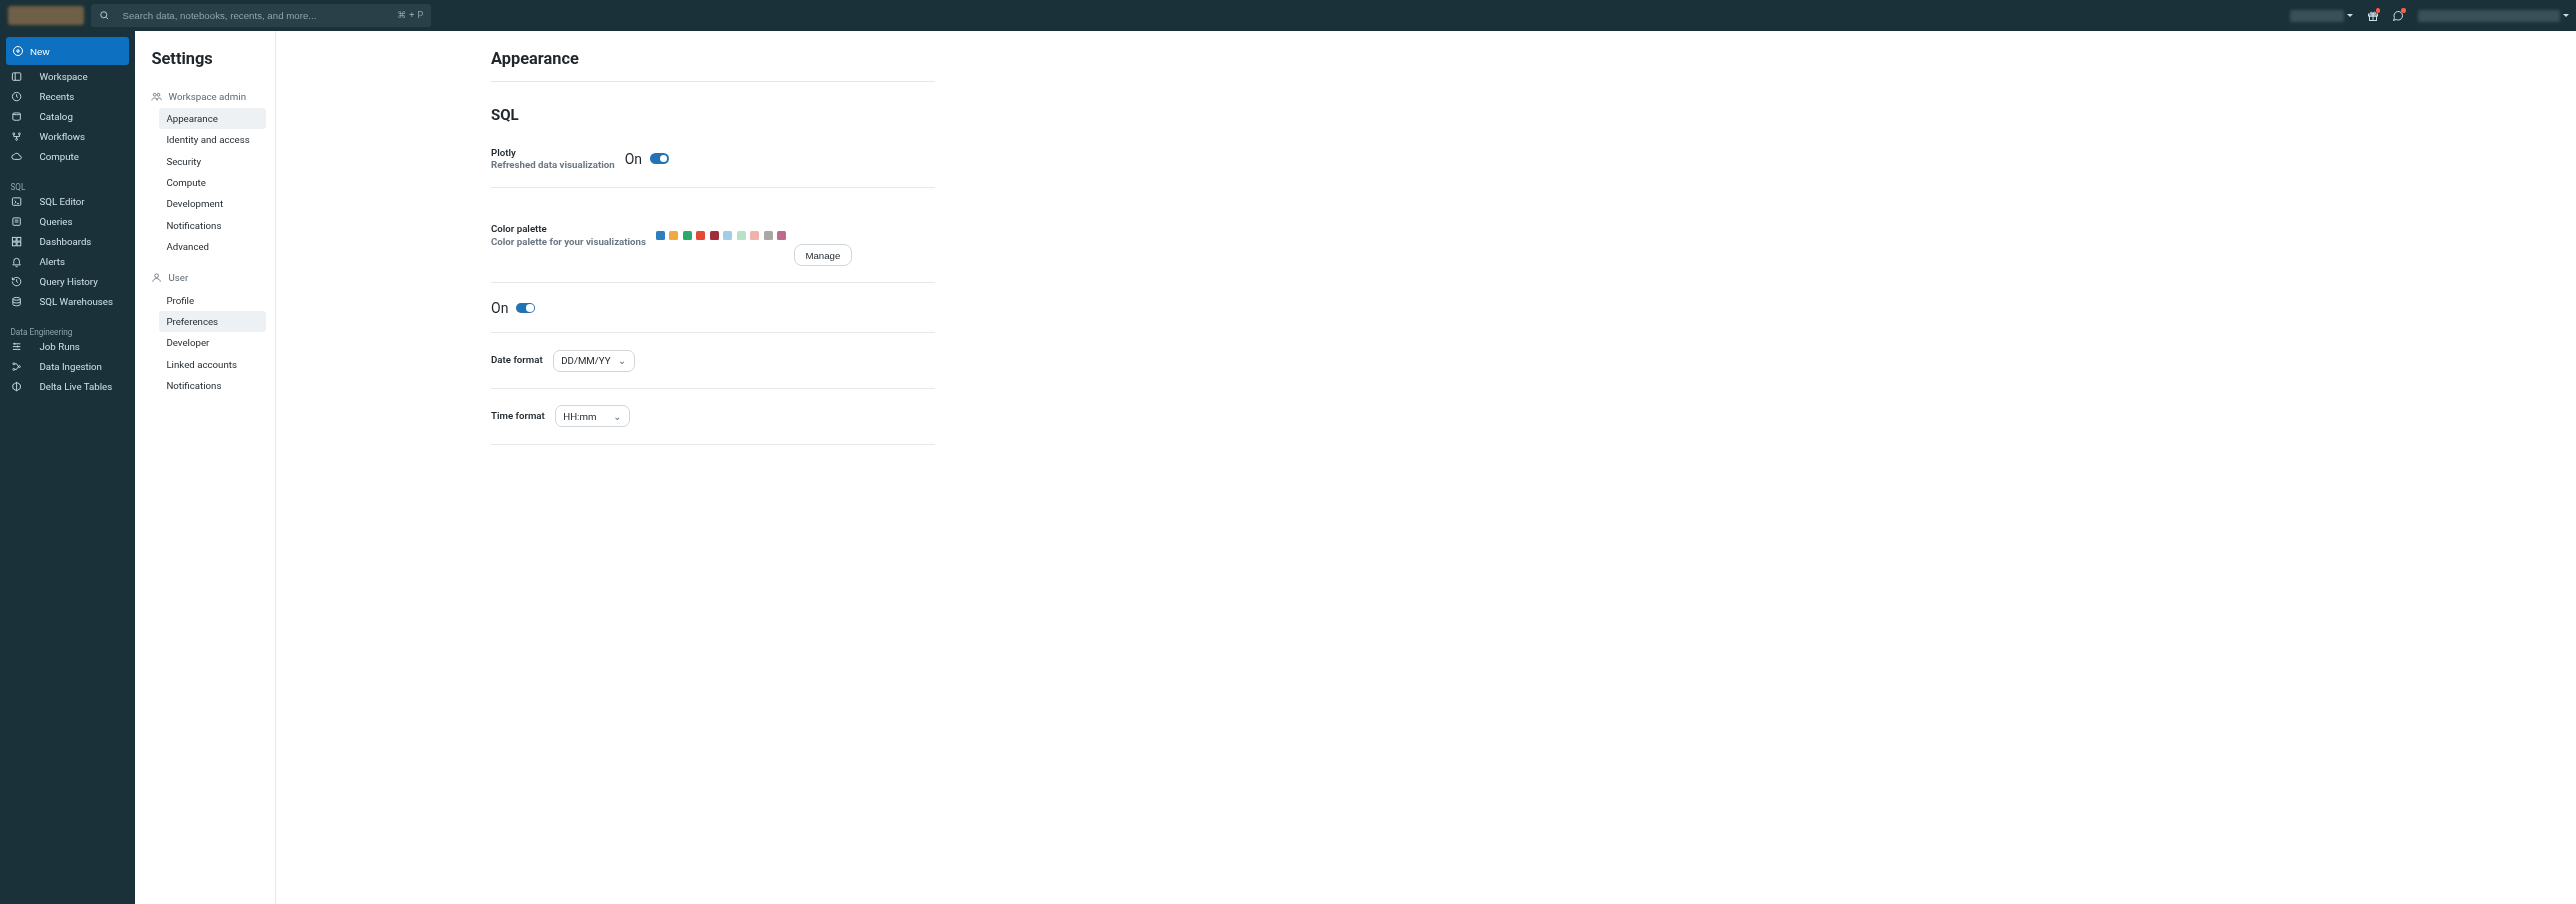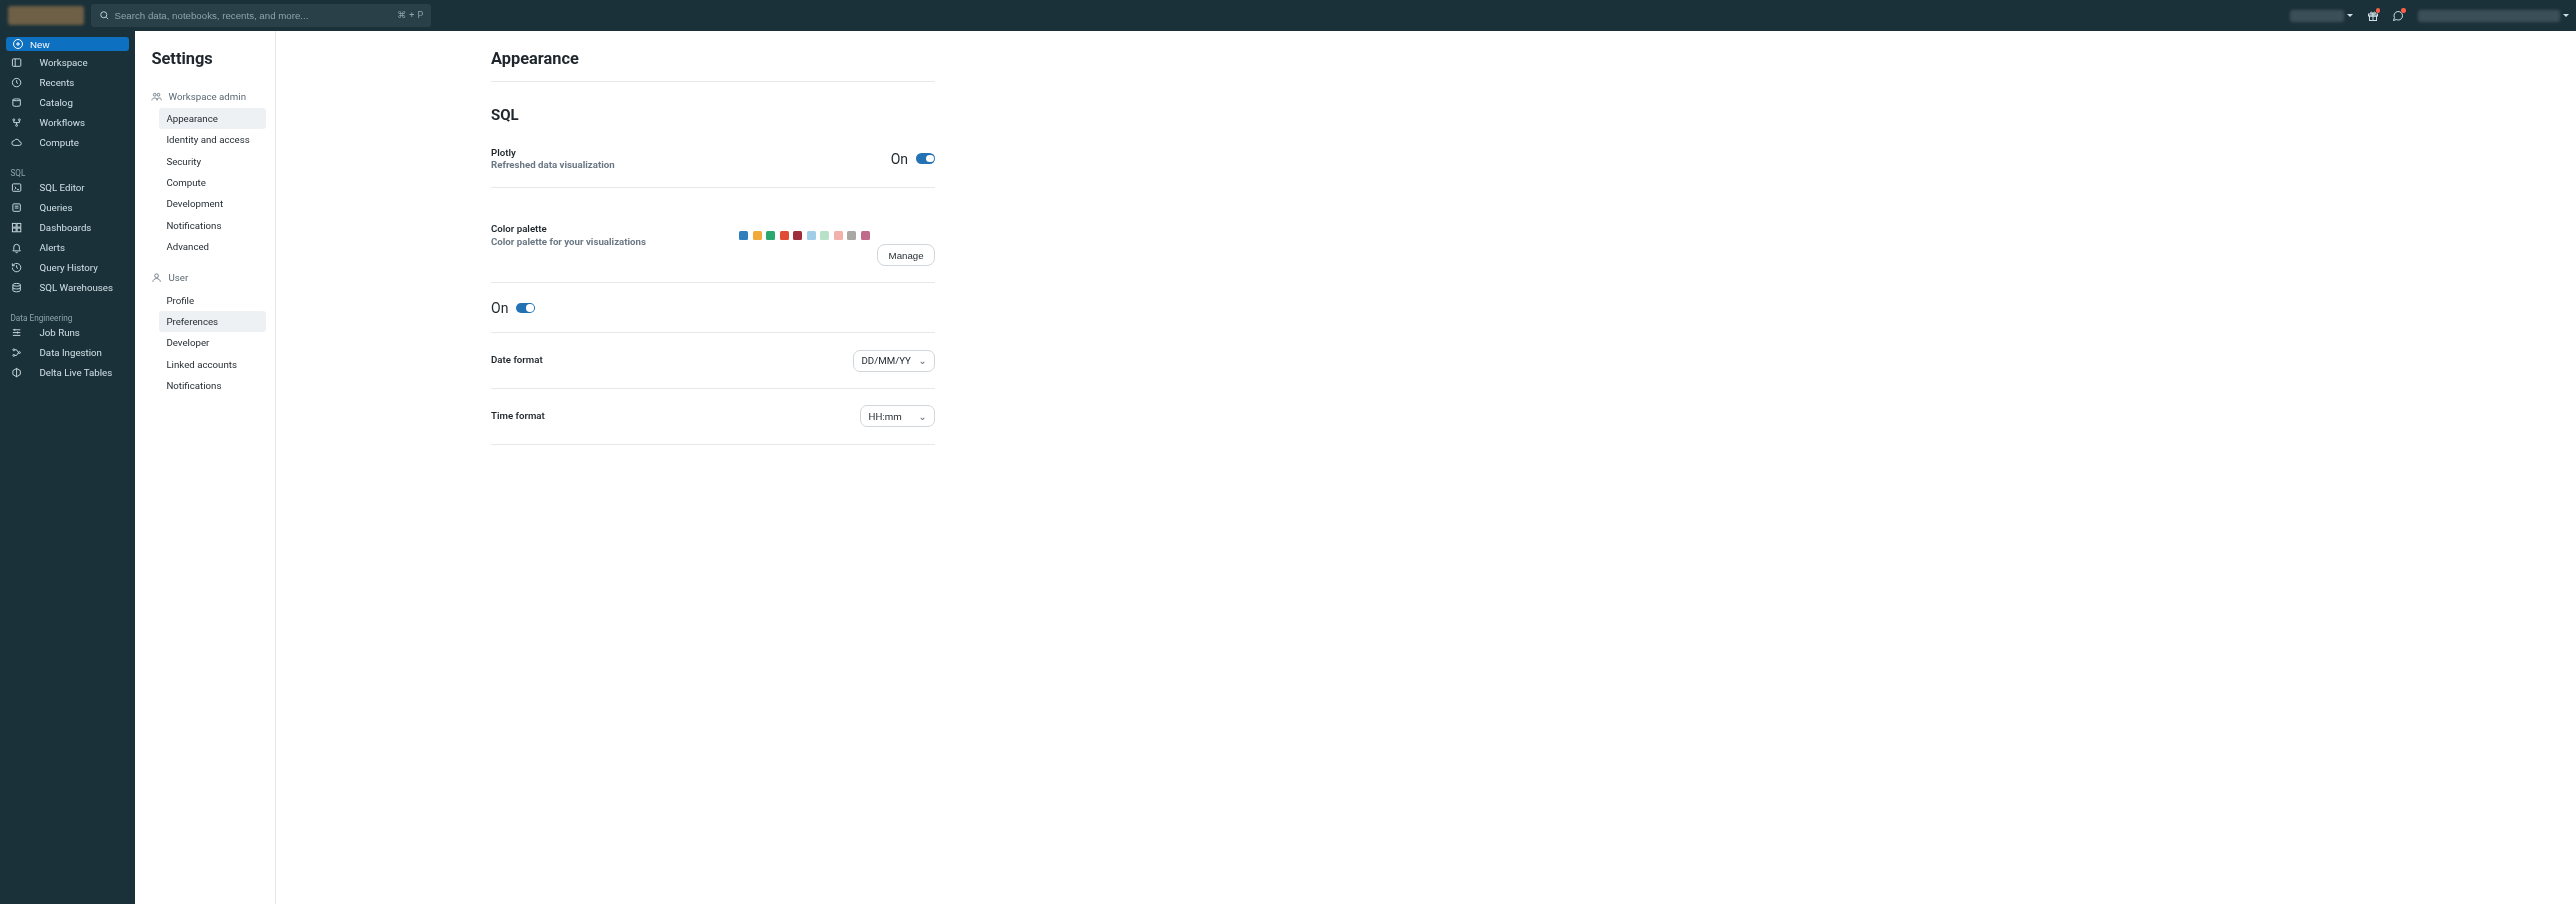--- a/index.html
+++ b/index.html
@@ -33,21 +33,21 @@
   }
   .search-wrap {
     display: flex;
     align-items: center;
     background: #2a4049;
     border-radius: 3px;
     height: 22.4px;
     padding: 0 7.5px;
     width: 340px;
     color: #9fb1b8;
-    gap: 4px;
+    gap: 12px;
   }
   .search-wrap input {
     flex: 1;
     background: transparent;
     border: none;
     outline: none;
     color: #cfe0e6;
     font-size: 9.7px;
   }
   .search-wrap input::placeholder { color: #8fa4ac; }
@@ -87,21 +87,21 @@
     display: flex;
     flex-direction: column;
     gap: 1.5px;
     overflow-y: auto;
   }
   .new-btn {
     background: #0e70c0;
     color: #fff;
     border: none;
     border-radius: 3px;
-    height: 14px;
+    height: 28px;
     display: flex;
     align-items: center;
     gap: 6px;
     padding: 0 6px;
     font-size: 9.7px;
     cursor: pointer;
     margin-bottom: 4.5px;
   }
   .nav-item {
     display: flex;
@@ -155,24 +155,24 @@
   .content-inner {
     max-width: 444px;
     margin-left: 215px;
   }
   .page-title { font-size: 16.4px; font-weight: 700; padding-bottom: 13.4px; border-bottom: 0.7px solid #e6e8ea; }
   .section-title { font-size: 15px; font-weight: 700; margin-top: 24px; margin-bottom: 6px; }
 
   .setting-row {
     display: flex;
     align-items: center;
-    justify-content: space-between;
+    justify-content: flex-start;
     padding: 16.4px 0;
     border-bottom: 0.7px solid #e6e8ea;
-    gap: 34px;
+    gap: 10px;
   }
   .setting-row:first-of-type { padding-top: 12px; }
   .setting-text .label { font-size: 9.7px; font-weight: 600; color: #1f272d; margin-bottom: 1.5px; }
   .setting-text .desc  { font-size: 9.7px; color: #6b7884; font-weight: bold; }
   .setting-control { display: flex; align-items: center; gap: 7.5px; }
 
   .toggle {
     width: 19.4px; height: 10.4px;
     background: #2272b4;
     border-radius: 745px;

